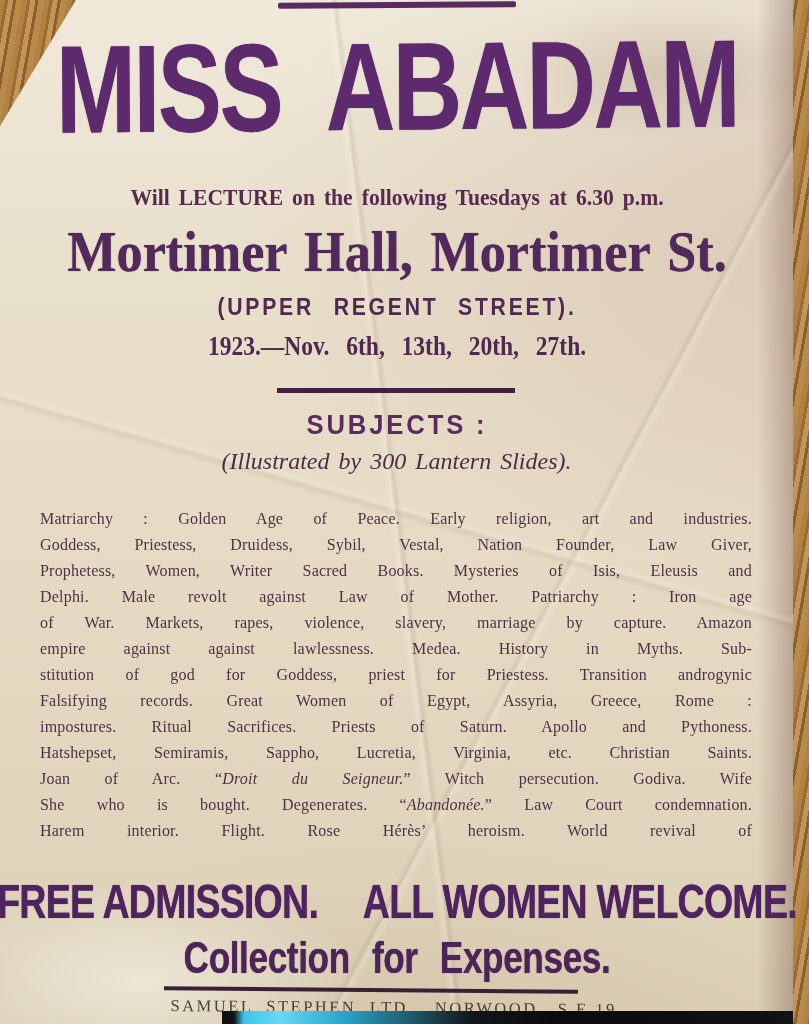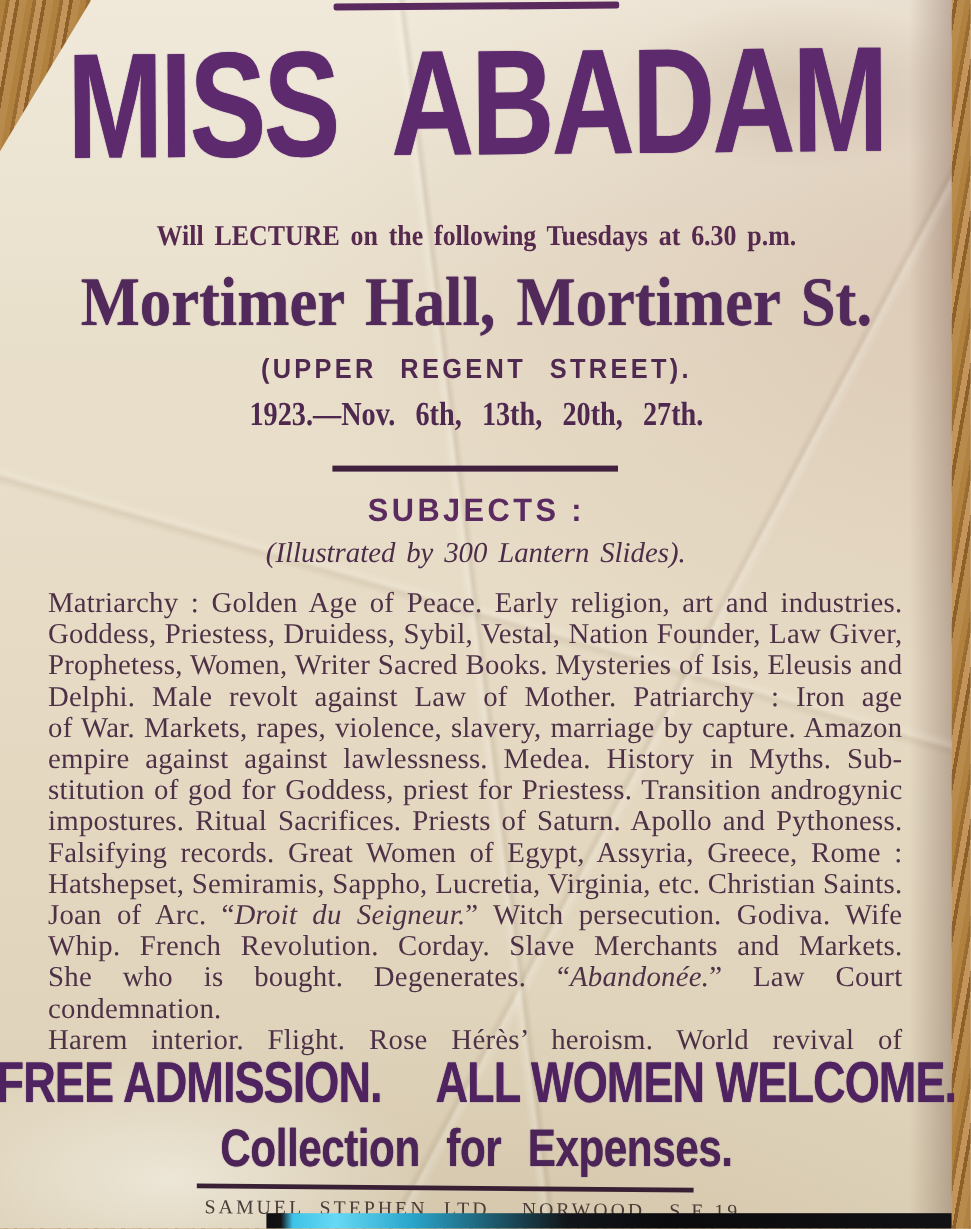--- a/index.html
+++ b/index.html
@@ -69,22 +69,22 @@
   .subj-rule{position:absolute;top:388px;left:277px;width:238px;height:5px;background:#40203e;}
   .subj-head{
     top:410px;font-family:"Liberation Sans", sans-serif;font-weight:700;font-size:27px;
     letter-spacing:3px;color:#5a2a60;transform:translateX(-50%) scaleX(.95);
   }
   .subj-note{
     top:448px;font-style:italic;font-size:24px;color:#4c2c48;word-spacing:3px;
     transform:translateX(-50%);
   }
   .subj-body{
-    position:absolute;top:490px;left:40px;width:712px;
-    font-size:24px;line-height:26px;color:#4e3147;letter-spacing:.2px;
+    position:absolute;top:506px;left:40px;width:712px;
+    font-size:16px;line-height:26px;color:#4e3147;letter-spacing:.2px;
   }
   .subj-line{text-align:justify;text-align-last:justify;}
   .subj-line.subj-last{text-align-last:center;}
 
   .freerow{
     top:874px;font-family:"Liberation Sans", sans-serif;font-weight:800;font-size:47px;
     letter-spacing:-1px;color:#4f2360;transform:translateX(-50%) scale(.8,1.02);
     text-shadow:0 0 1px #4f2360;
   }
   .freerow .gap{display:inline-block;width:56px;}
@@ -131,25 +131,24 @@
     <div class="ctr subj-note">(Illustrated by 300 Lantern Slides).</div>
 
     <div class="subj-body">
         <div class="subj-line">Matriarchy :  Golden Age of Peace.  Early religion, art and industries.</div>
         <div class="subj-line">Goddess, Priestess, Druidess, Sybil, Vestal, Nation Founder, Law Giver,</div>
         <div class="subj-line">Prophetess, Women, Writer Sacred Books.  Mysteries of Isis, Eleusis and</div>
         <div class="subj-line">Delphi.  Male revolt against Law of Mother.  Patriarchy : Iron age</div>
         <div class="subj-line">of War.  Markets, rapes, violence, slavery, marriage by capture.  Amazon</div>
         <div class="subj-line">empire against against lawlessness.  Medea.  History in Myths.  Sub-</div>
         <div class="subj-line">stitution of god for Goddess, priest for Priestess.  Transition androgynic</div>
+        <div class="subj-line">Falsifying records.  Great Women of Egypt, Assyria, Greece, Rome :</div>
         <div class="subj-line">impostures.  Ritual Sacrifices.  Priests of Saturn.  Apollo and Pythoness.</div>
-        <div class="subj-line">Falsifying records.  Great Women of Egypt, Assyria, Greece, Rome :</div>
         <div class="subj-line">Hatshepset, Semiramis, Sappho, Lucretia, Virginia, etc.  Christian Saints.</div>
         <div class="subj-line">Joan of Arc.  “<i>Droit du Seigneur.</i>”  Witch persecution.  Godiva.  Wife</div>
-        <div class="subj-line">Whip.  French Revolution.  Corday.  Slave Merchants and Markets.</div>
         <div class="subj-line">She who is bought.  Degenerates.  “<i>Abandonée.</i>”  Law Court condemnation.</div>
         <div class="subj-line">Harem interior.  Flight.  Rose Hérès’ heroism.  World revival of</div>
       </div>
 
     <div class="ctr freerow"><span>FREE ADMISSION.</span><span class="gap"></span><span>ALL WOMEN WELCOME.</span></div>
 
     <div class="ctr collection">Collection for Expenses.</div>
 
     <div class="foot-rule"></div>
 

